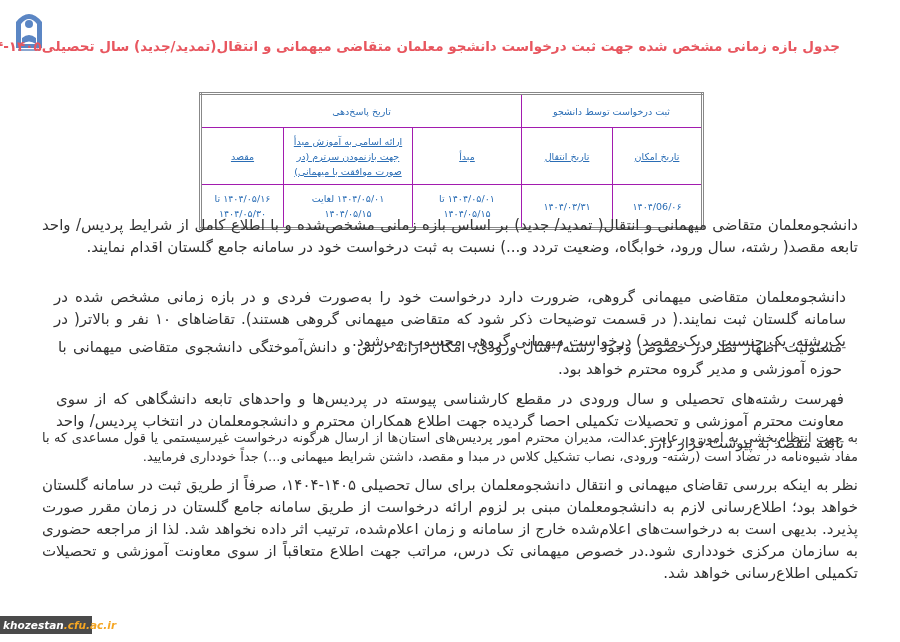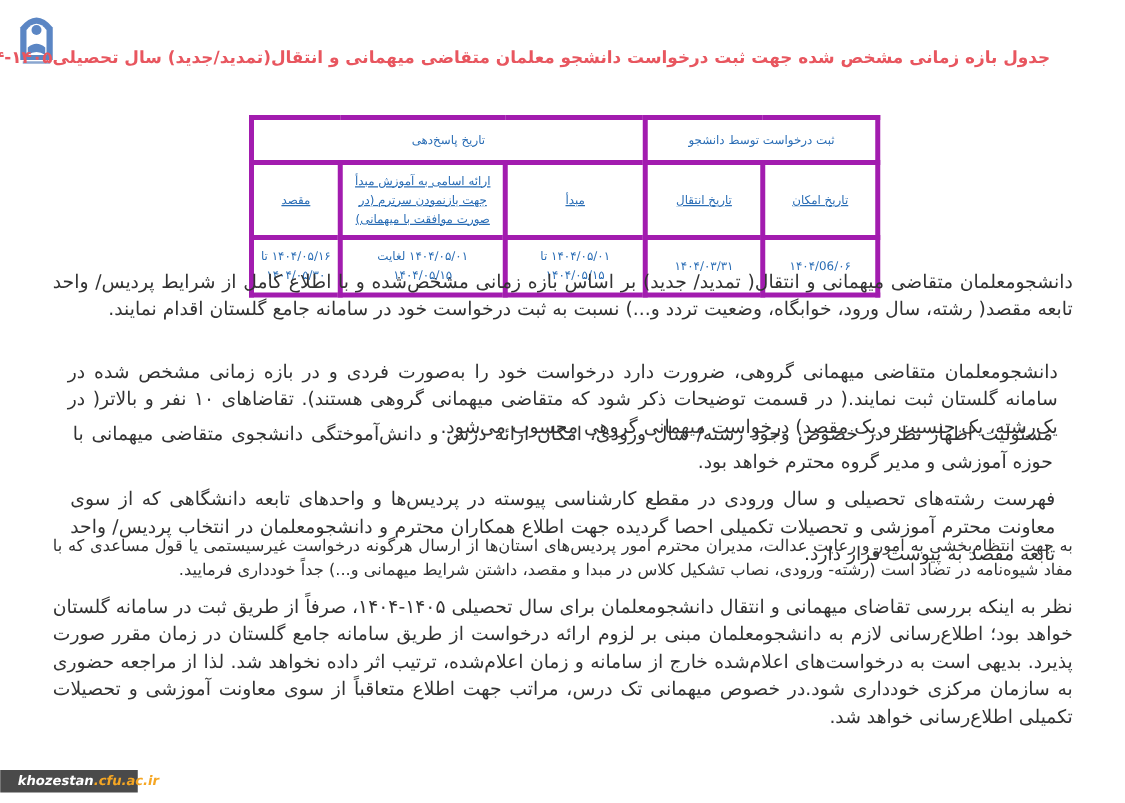--- a/index.html
+++ b/index.html
@@ -13,35 +13,35 @@
   .title {
     position: absolute; right: 60px; top: 38px; left: 90px;
     color: #e8565f; font-weight: bold; font-size: 13.5px; text-align: right;
     white-space: nowrap; letter-spacing: -0.2px;
   }
   table.schedule {
     position: absolute; left: 199px; top: 92px; width: 505px;
     border-collapse: collapse; border: 3px double #888; direction: rtl;
   }
   table.schedule td {
-    border: 4px solid #a21caf; color: #2a6db5; font-size: 9.5px;
+    border: 1px solid #a21caf; color: #2a6db5; font-size: 9.5px;
     text-align: center; vertical-align: middle; padding: 2px 4px; line-height: 15px;
   }
   .row1 td { height: 28px; }
   .row2 td { height: 52px; text-decoration: underline; }
   .row3 td { height: 38px; }
   .para {
     position: absolute; right: 42px; left: 42px; color: #333;
     font-size: 15px; line-height: 22px; text-align: justify; direction: rtl;
   }
   .para.small { font-size: 13px; line-height: 19px; }
   .footer-badge {
-    position: absolute; left: 0; top: 616px; width: 110px; height: 18px;
+    position: absolute; left: 0; top: 616px; width: 92px; height: 18px;
     background: #4a4a4a; color: #fff; font-size: 10.5px; font-style: italic;
-    font-weight: bold; line-height: 18px; padding-left: 14px; direction: ltr;
+    font-weight: bold; line-height: 18px; padding-left: 3px; direction: ltr;
     box-sizing: border-box; font-family: "DejaVu Sans", sans-serif;
   }
   .footer-badge .accent { color: #f5a623; }
 </style>
 </head>
 <body>
 
 <div class="logo">
   <svg width="34" height="44" viewBox="0 0 34 44">
     <path d="M4 40 V14 Q17 -2 30 14 V40 Z" fill="#5b86c4"></path>

